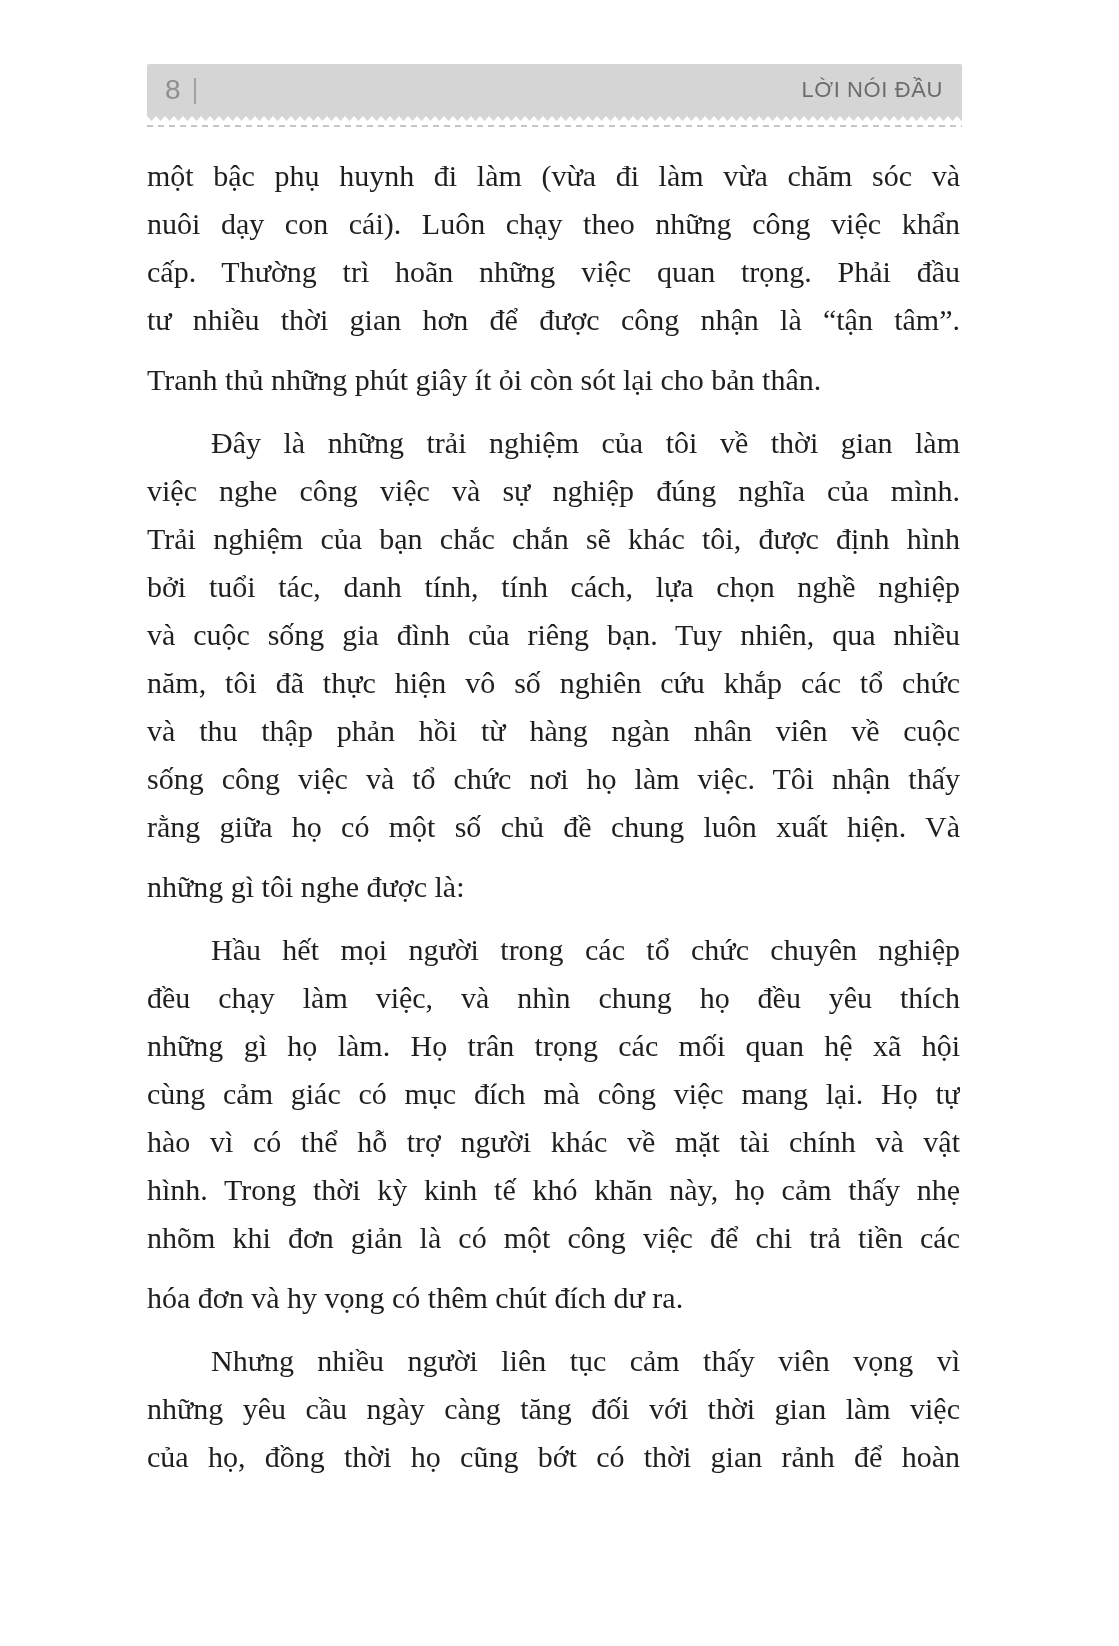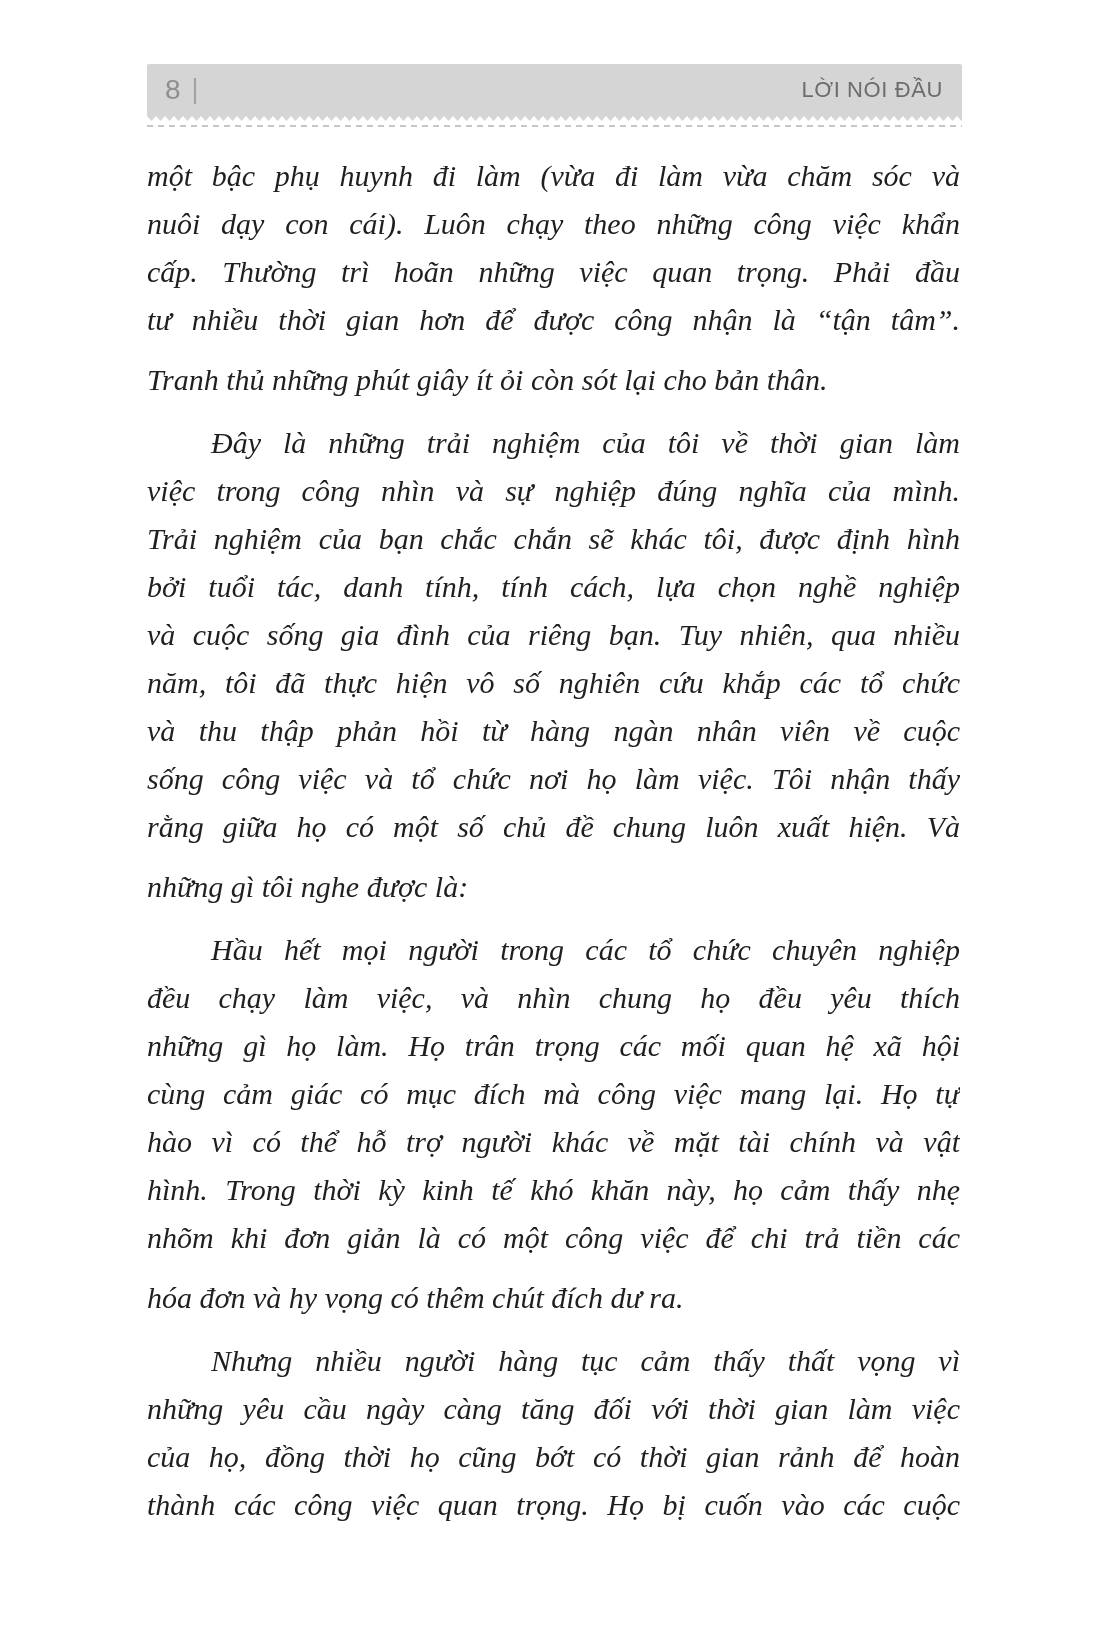--- a/index.html
+++ b/index.html
@@ -36,21 +36,21 @@
   .perforation{
     position:absolute;left:147px;top:125px;width:815px;height:2px;
     background:repeating-linear-gradient(90deg,var(--c-perforation) 0 6px,transparent 6px 11px);
   }
   
   .text-block{
     position:absolute;left:147px;top:152px;width:813px;
     color:var(--c-body_text);
     font-size:30px;
   }
-  .para{margin-bottom:15px;font-style:italic;}
+  .para{margin-bottom:15px;}
   .line{
     display:block;
     height:48px;
     line-height:48px;
     overflow:hidden;
     text-align:justify;
     text-align-last:justify;
     white-space:normal;
   }
   .line.indent{text-indent:64px;}
@@ -82,21 +82,21 @@
     <p class="para">
       <span class="line">một bậc phụ huynh đi làm (vừa đi làm vừa chăm sóc và</span>
       <span class="line">nuôi dạy con cái). Luôn chạy theo những công việc khẩn</span>
       <span class="line">cấp. Thường trì hoãn những việc quan trọng. Phải đầu</span>
       <span class="line">tư nhiều thời gian hơn để được công nhận là “tận tâm”.</span>
       <span class="line endleft">Tranh thủ những phút giây ít ỏi còn sót lại cho bản thân.</span>
     </p>
 
     <p class="para">
       <span class="line indent">Đây là những trải nghiệm của tôi về thời gian làm</span>
-      <span class="line">việc trong công nhìn và sự nghiệp đúng nghĩa của mình.</span>
+      <span class="line">việc nghe công việc và sự nghiệp đúng nghĩa của mình.</span>
       <span class="line">Trải nghiệm của bạn chắc chắn sẽ khác tôi, được định hình</span>
       <span class="line">bởi tuổi tác, danh tính, tính cách, lựa chọn nghề nghiệp</span>
       <span class="line">và cuộc sống gia đình của riêng bạn. Tuy nhiên, qua nhiều</span>
       <span class="line">năm, tôi đã thực hiện vô số nghiên cứu khắp các tổ chức</span>
       <span class="line">và thu thập phản hồi từ hàng ngàn nhân viên về cuộc</span>
       <span class="line">sống công việc và tổ chức nơi họ làm việc. Tôi nhận thấy</span>
       <span class="line">rằng giữa họ có một số chủ đề chung luôn xuất hiện. Và</span>
       <span class="line endleft">những gì tôi nghe được là:</span>
     </p>
 
@@ -105,20 +105,19 @@
       <span class="line">đều chạy làm việc, và nhìn chung họ đều yêu thích</span>
       <span class="line">những gì họ làm. Họ trân trọng các mối quan hệ xã hội</span>
       <span class="line">cùng cảm giác có mục đích mà công việc mang lại. Họ tự</span>
       <span class="line">hào vì có thể hỗ trợ người khác về mặt tài chính và vật</span>
       <span class="line">hình. Trong thời kỳ kinh tế khó khăn này, họ cảm thấy nhẹ</span>
       <span class="line">nhõm khi đơn giản là có một công việc để chi trả tiền các</span>
       <span class="line endleft">hóa đơn và hy vọng có thêm chút đích dư ra.</span>
     </p>
 
     <p class="para">
-      <span class="line indent">Nhưng nhiều người hàng tục cảm thấy thất vọng vì</span>
+      <span class="line indent">Nhưng nhiều người liên tục cảm thấy viên vọng vì</span>
       <span class="line">những yêu cầu ngày càng tăng đối với thời gian làm việc</span>
       <span class="line">của họ, đồng thời họ cũng bớt có thời gian rảnh để hoàn</span>
-      <span class="line">thành các công việc quan trọng. Họ bị cuốn vào các cuộc</span>
     </p>
 
   </main>
 </div>
 
 </body></html>

